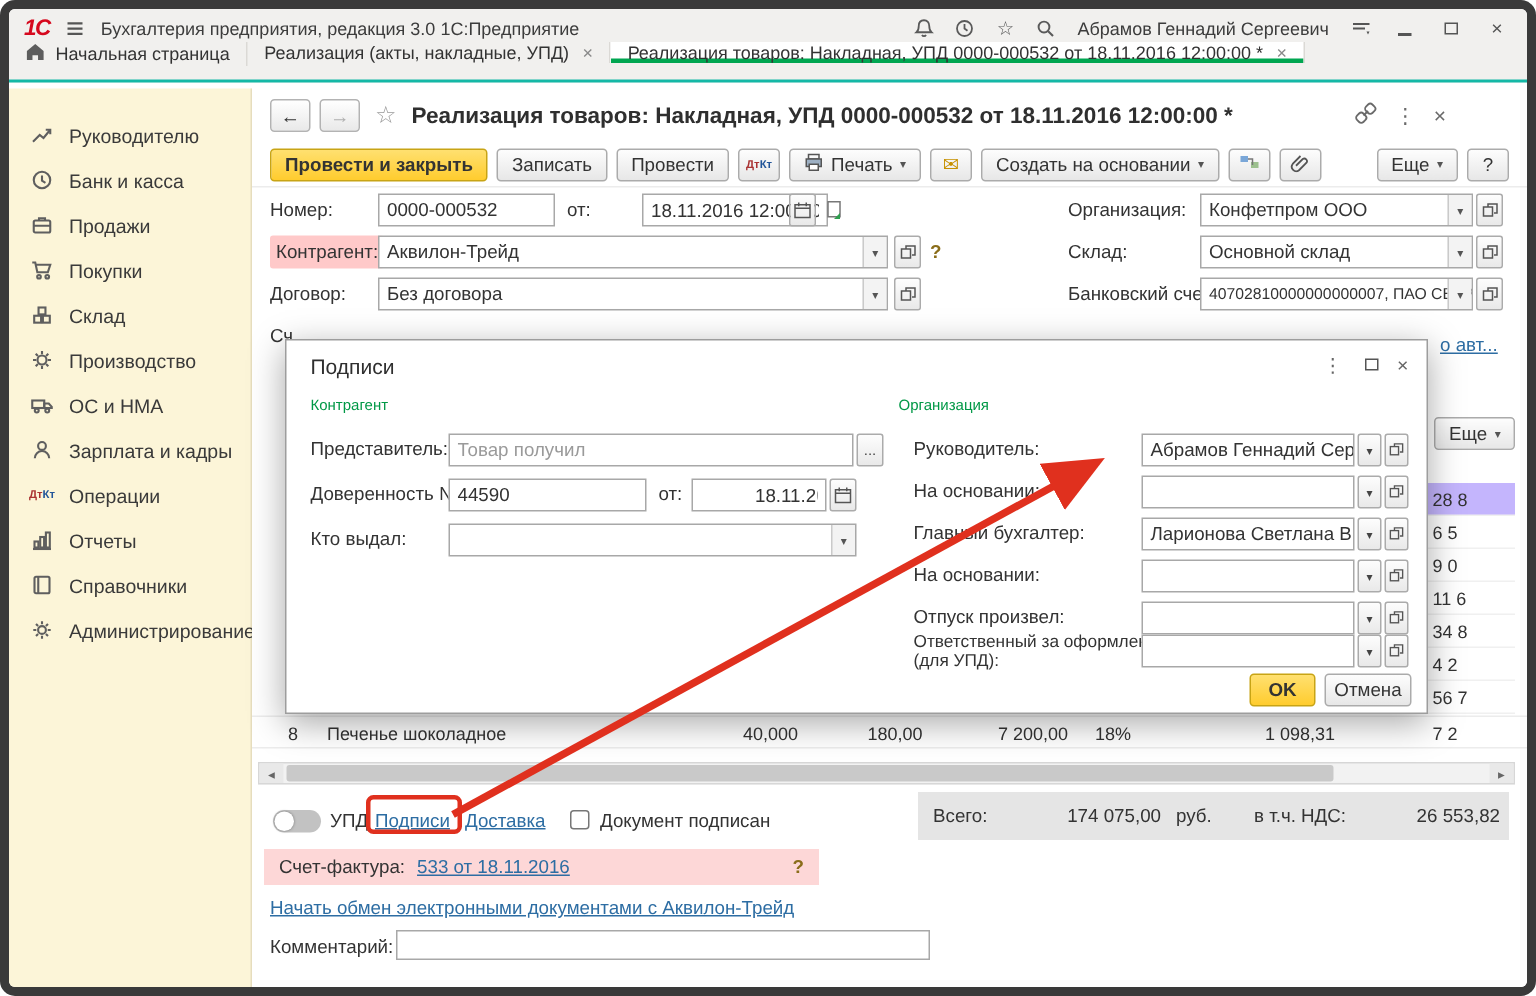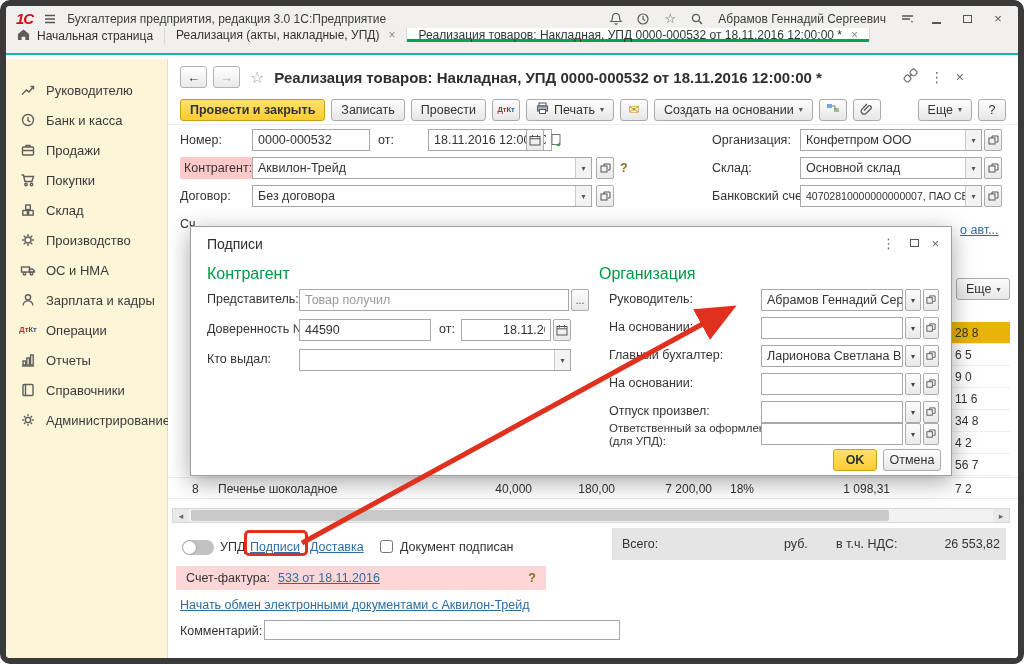--- a/index.html
+++ b/index.html
@@ -52,38 +52,38 @@
 .lbl.req{background:#ffc9c9;padding:0 4px;border-radius:2px}
 .tinput{position:absolute;height:22px;border:1px solid #a8a8a8;background:#fff;font-family:"Liberation Sans",sans-serif;font-size:12.5px;color:#333;padding:0 5px}
 .tinput::placeholder{color:#9a9a9a}
 .combo{position:absolute;height:22px;border:1px solid #a8a8a8;background:#fff;display:flex;align-items:center;padding:0 20px 0 5px;overflow:hidden;white-space:nowrap;cursor:pointer}
 .combo .caret{position:absolute;right:0;top:0;bottom:0;width:16px;border-left:1px solid #cacaca;background:#f3f3f3;display:flex;align-items:center;justify-content:center;font-size:8px;color:#555}
 .sq{position:absolute;width:18px;height:22px;border:1px solid #ababab;border-radius:2px;background:linear-gradient(#fdfdfd,#e9e9e9);display:inline-flex;align-items:center;justify-content:center;font-size:10px;color:#444;cursor:pointer}
 .qmark{position:absolute;height:22px;display:flex;align-items:center;color:#8a6d1a;font-weight:bold;cursor:pointer}
 .link{color:#2d6da3;text-decoration:underline;cursor:pointer;white-space:nowrap}
 
 .trow-clip{position:absolute;left:782px;width:60px;height:22px;display:flex;align-items:center;padding-left:5px;border-bottom:1px solid #f0f0f0;overflow:hidden;white-space:nowrap;font-size:12px}
-.trow-clip.sel{background:#eab308}
+.trow-clip.sel{background:#c4b5fd}
 .row8{position:absolute;left:0;top:418px;width:850px;height:22px;border-top:1px solid #ececec;border-bottom:1px solid #ececec;font-size:12px}
 .cell{position:absolute;top:0;height:22px;display:flex;align-items:center;white-space:nowrap}
 .cell.r{justify-content:flex-end}
 .hscroll{position:absolute;left:4px;top:449px;width:838px;height:15px;background:#f2f2f2;border:1px solid #d7d7d7}
 .harr{position:absolute;top:0;width:16px;height:13px;background:#e9e9e9;display:flex;align-items:center;justify-content:center;font-size:9px;color:#666;cursor:pointer}
 .hthumb{position:absolute;left:18px;top:1px;width:698px;height:11px;background:#c9c9c9;border-radius:2px;cursor:grab}
 
 .toggle{position:absolute;left:14px;top:481px;width:32px;height:15px;border-radius:8px;background:#c2c2c2;cursor:pointer}
 .knob{position:absolute;left:1px;top:1px;width:13px;height:13px;border-radius:50%;background:#fff;box-shadow:0 0 2px rgba(0,0,0,.4)}
 .totals{position:absolute;left:444px;top:469px;width:394px;height:32px;background:#e5e5e5}
 .totals span{position:absolute;top:0;height:32px;display:flex;align-items:center;white-space:nowrap}
 .invoice{position:absolute;left:8px;top:507px;width:370px;height:24px;background:#fdd7d7;display:flex;align-items:center;padding:0 10px;gap:8px}
 
 .modal{position:absolute;left:184px;top:220px;width:762px;height:250px;background:#fff;border:1px solid #9d9d9d;box-shadow:0 6px 22px rgba(0,0,0,.35);z-index:30}
 .m-title{position:absolute;left:16px;top:9px;font-size:14px;color:#2f2f2f}
 .m-ic{position:absolute;top:9px;color:#666;cursor:pointer;font-size:13px}
-.m-sec{position:absolute;top:38px;color:#009846;font-size:16px}
+.m-sec{position:absolute;top:38px;color:#009846;font-size:10px}
 .m-lbl{position:absolute;height:20px;display:flex;align-items:center;white-space:nowrap}
 .m-btn{position:absolute;height:22px;display:inline-flex;align-items:center;justify-content:center;border:1px solid #ababab;border-radius:3px;background:linear-gradient(#fdfdfd,#e7e7e7);cursor:pointer;font-size:12.5px}
 .m-btn.ok{background:linear-gradient(#ffe070,#ffcc2e);border-color:#c8a415;font-weight:bold}
 
 .red-box{position:absolute;left:238px;top:524px;width:64px;height:26px;border:3px solid #e0301e;border-radius:5px;z-index:45;pointer-events:none}
 .anno{position:absolute;left:0;top:0;z-index:50;pointer-events:none}
 .ghost{color:#9a9a9a}
 </style>
 </head>
 <body>
@@ -463,20 +463,21 @@
           <span class="knob"></span>
         </div>
     <span class="lbl" style="left:52px;top:477px">УПД</span>
     <span class="lbl link" style="left:82px;top:477px">Подписи</span>
     <span class="lbl link" style="left:142px;top:477px">Доставка</span>
     <input type="checkbox" style="position: absolute; left: 212px; top: 481px;">
     <span class="lbl" style="left:232px;top:477px">Документ подписан</span>
 
     <div class="totals">
       <span style="left:10px">Всего:</span>
+      <span style="left:62px;width:100px;justify-content:flex-end">174 075,00</span>
       <span style="left:172px">руб.</span>
       <span style="left:224px">в т.ч. НДС:</span>
       <span style="right:6px">26 553,82</span>
     </div>
 
     <div class="invoice">
       <span>Счет-фактура:</span>
       <span class="link">533 от 18.11.2016</span>
       <span style="margin-left:auto;color:#8a6d1a;font-weight:bold">?</span>
     </div>

